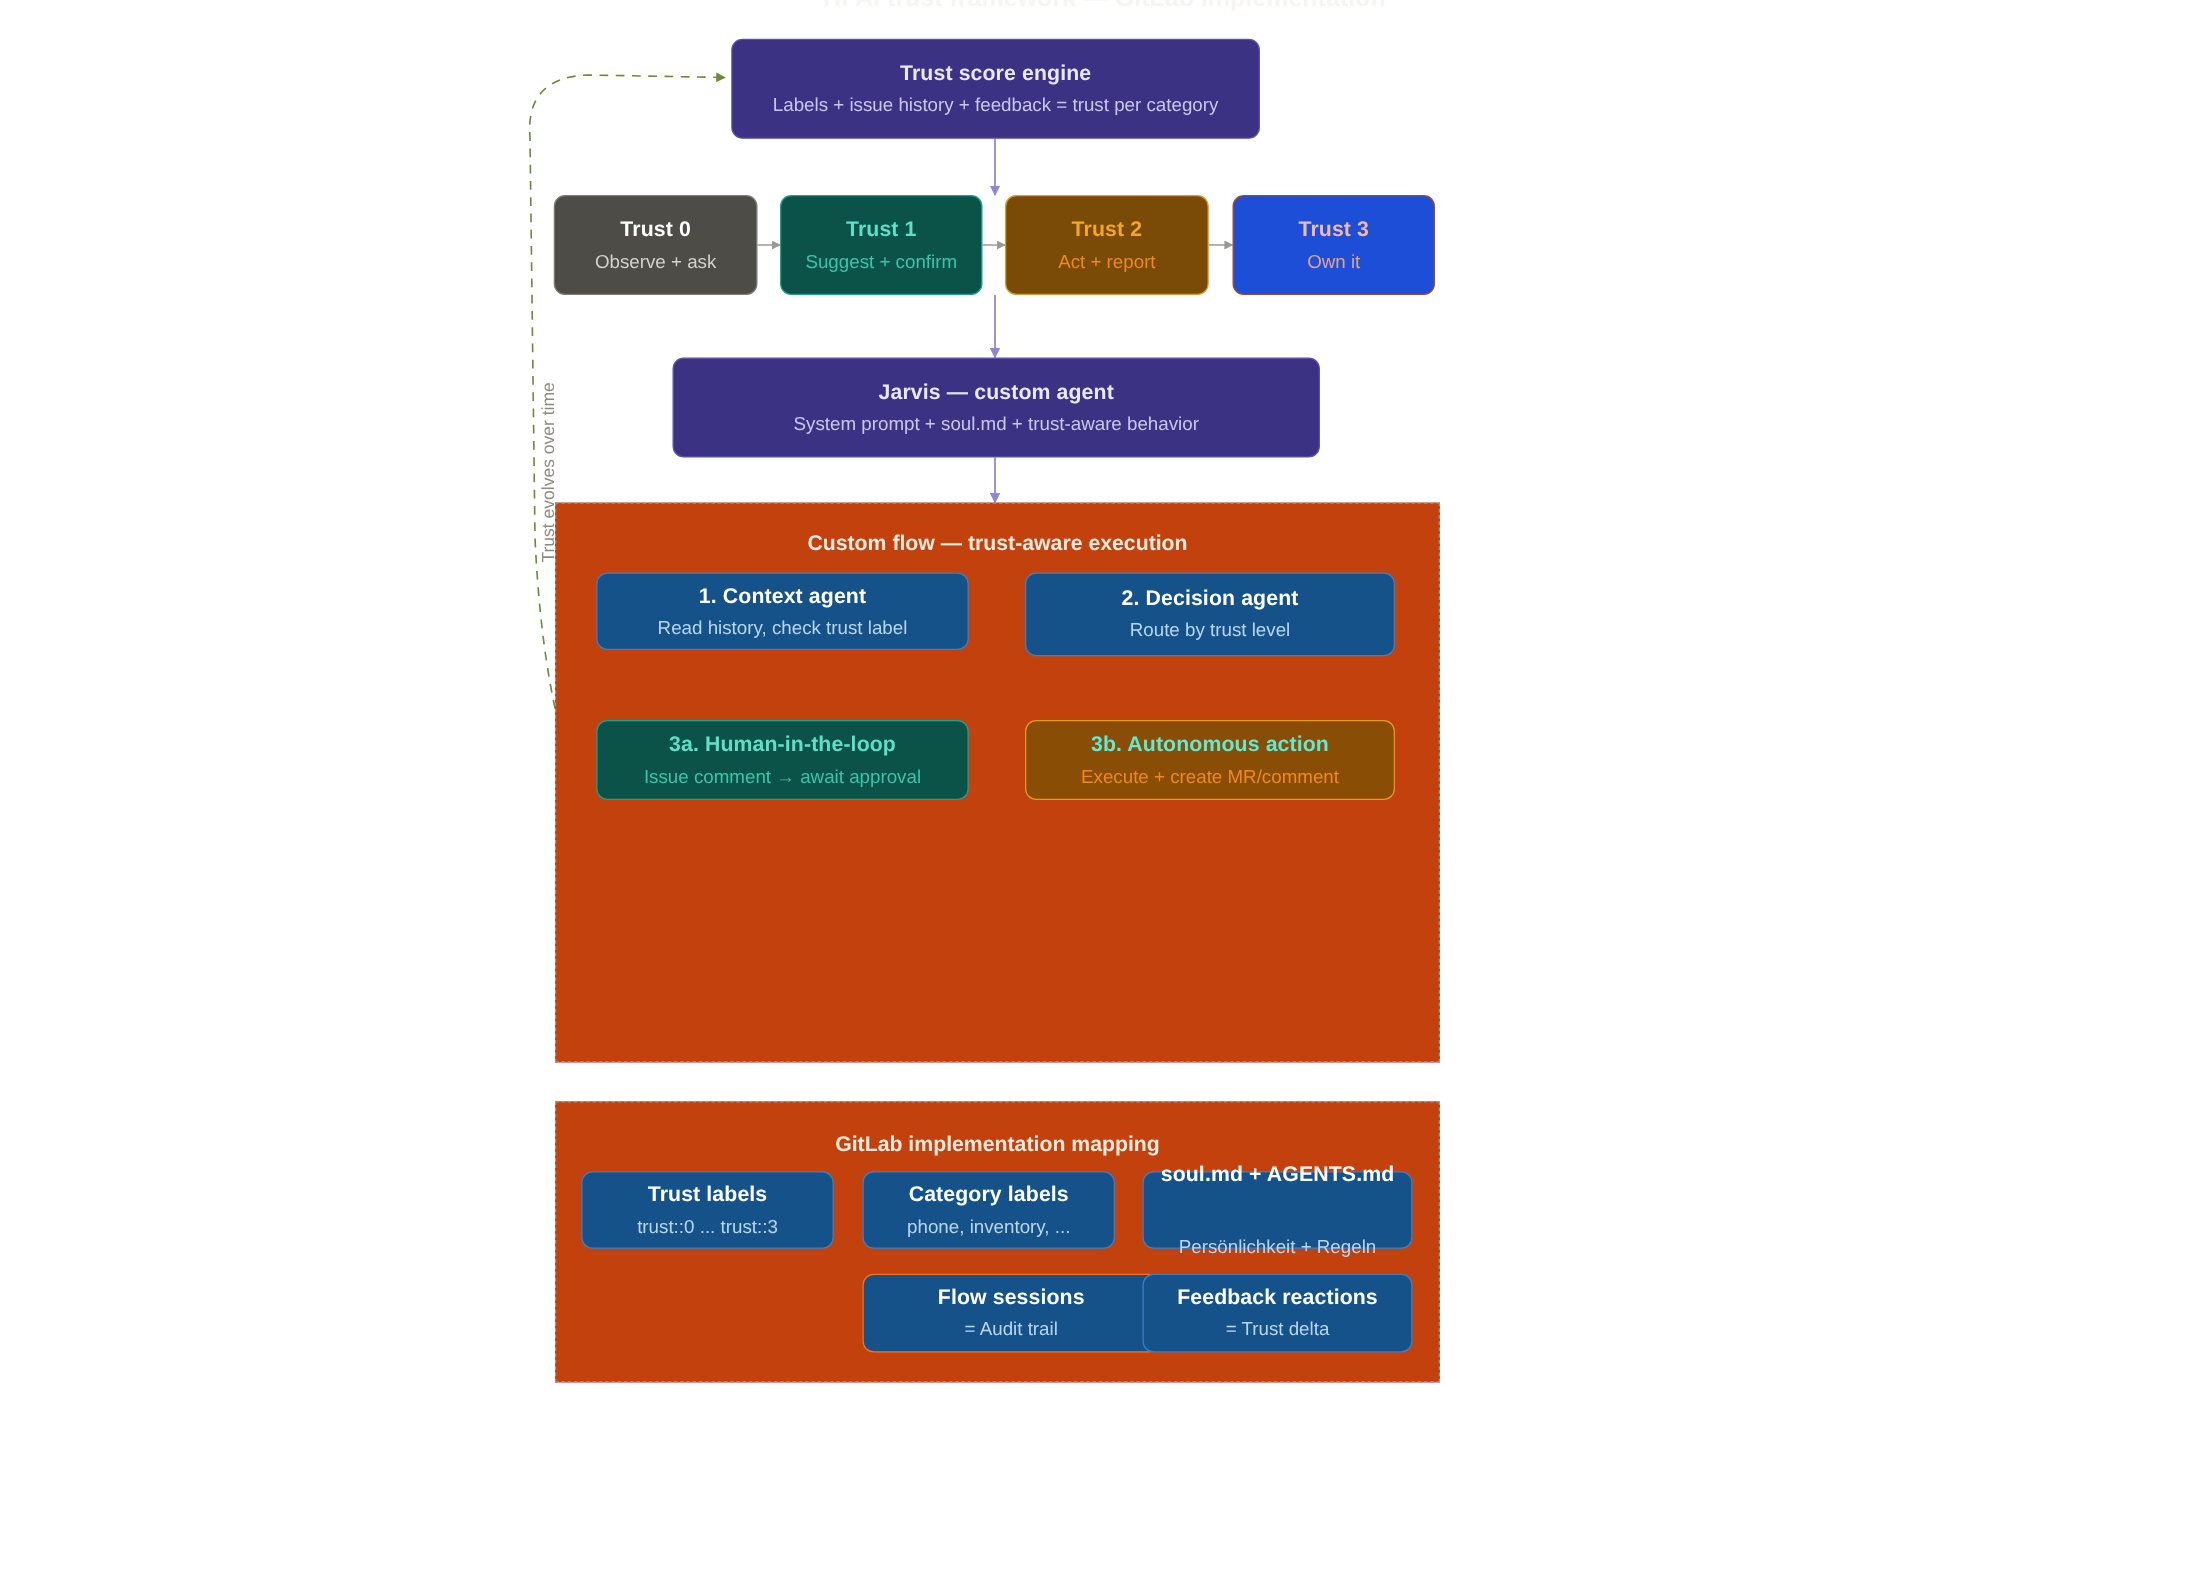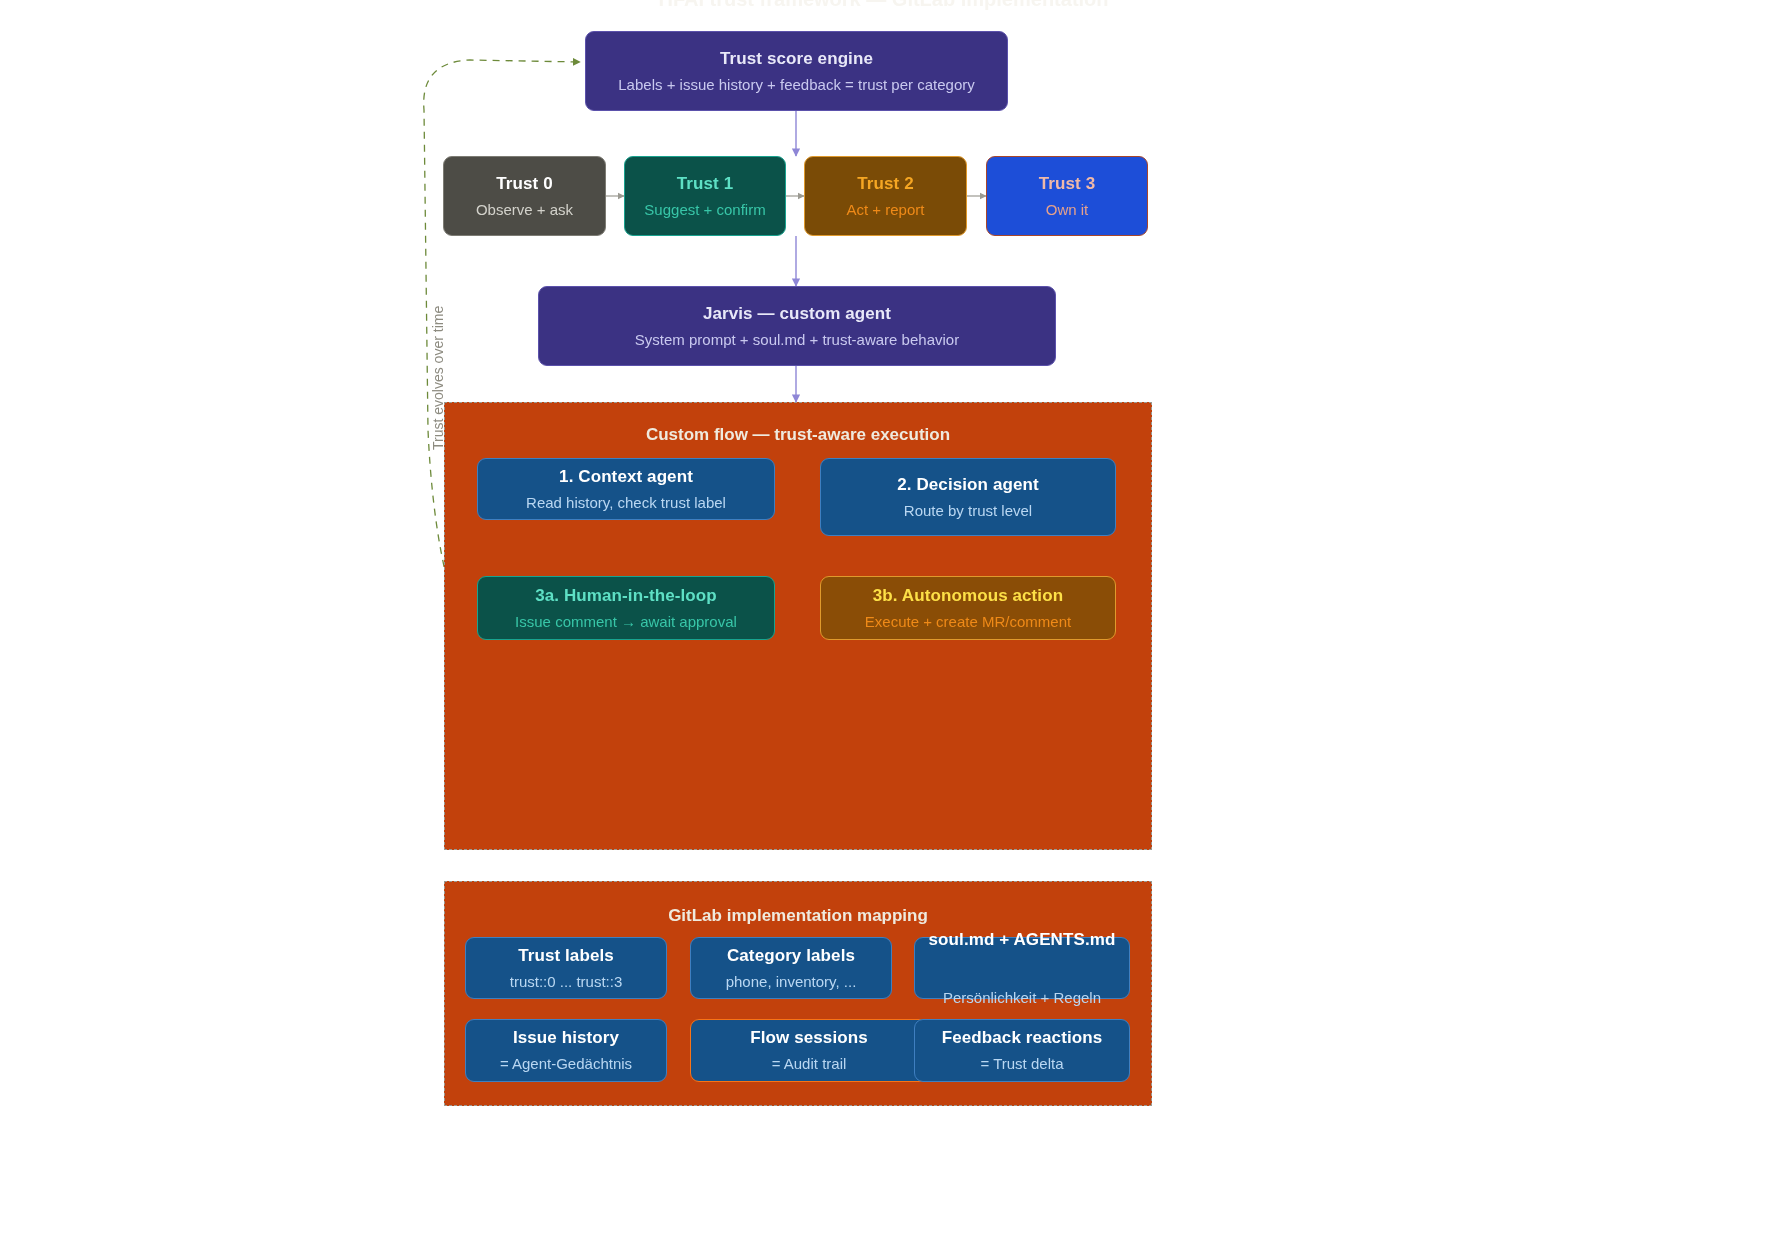--- a/index.html
+++ b/index.html
@@ -164,32 +164,32 @@
 
   <div class="cluster" style="left:444px; top:402px; width:708px; height:448px;">
     <div class="cluster-label" style="top:22px;">Custom flow — trust-aware execution</div>
   </div>
 
   <div class="node" style="left:477px; top:458px; width:298px; height:62px; background:#155289; border:1px solid #3f7fc0;">
     <div class="ttl" style="color:#ffffff;">1. Context agent</div>
     <div class="sub" style="color:#b9d7f2;">Read history, check trust label</div>
   </div>
 
-  <div class="node" style="left:820px; top:458px; width:296px; height:78px; background:#155289; border:1px solid #3f7fc0;">
+  <div class="node" style="left:820px; top:458px; width:296px; height:67px; background:#155289; border:1px solid #3f7fc0;">
     <div class="ttl" style="color:#ffffff;">2. Decision agent</div>
     <div class="sub" style="color:#b9d7f2;">Route by trust level</div>
   </div>
 
   <div class="node" style="left:477px; top:576px; width:298px; height:64px; background:#0b5249; border:1px solid #19a38f;">
     <div class="ttl" style="color:#5ee0c5;">3a. Human-in-the-loop</div>
     <div class="sub" style="color:#38c6a8;">Issue comment → await approval</div>
   </div>
 
   <div class="node" style="left:820px; top:576px; width:296px; height:64px; background:#8a4d06; border:1px solid #e09a2c;">
-    <div class="ttl" style="color:#fde047;">3b. Autonomous action</div>
+    <div class="ttl" style="color:#5eead4;">3b. Autonomous action</div>
     <div class="sub" style="color:#ef8a18;">Execute + create MR/comment</div>
   </div>
 
 
   <div class="cluster" style="left:444px; top:881px; width:708px; height:225px;">
     <div class="cluster-label" style="top:24px;">GitLab implementation mapping</div>
   </div>
 
   <div class="node" style="left:465px; top:937px; width:202px; height:62px; background:#155289; border:1px solid #3f7fc0;">
     <div class="ttl" style="color:#ffffff;">Trust labels</div>
@@ -199,24 +199,20 @@
   <div class="node" style="left:690px; top:937px; width:202px; height:62px; background:#155289; border:1px solid #3f7fc0;">
     <div class="ttl" style="color:#ffffff;">Category labels</div>
     <div class="sub" style="color:#b9d7f2;">phone, inventory, ...</div>
   </div>
 
   <div class="node" style="left:914px; top:937px; width:216px; height:62px; background:#155289; border:1px solid #3f7fc0;gap:32px;">
     <div class="ttl" style="color:#ffffff;">soul.md + AGENTS.md</div>
     <div class="sub" style="color:#b9d7f2;">Persönlichkeit + Regeln</div>
   </div>
 
-  <div class="node" style="left:465px; top:1019px; width:202px; height:63px; background:#155289; border:1px solid #3f7fc0;">
-    <div class="ttl" style="color:#ffffff;">Issue history</div>
-    <div class="sub" style="color:#b9d7f2;">= Agent-Gedächtnis</div>
-  </div>
 
   <div class="node" style="left:690px; top:1019px; width:238px; height:63px; background:#155289; border:1px solid #f97316;">
     <div class="ttl" style="color:#ffffff;">Flow sessions</div>
     <div class="sub" style="color:#b9d7f2;">= Audit trail</div>
   </div>
 
   <div class="node" style="left:914px; top:1019px; width:216px; height:63px; background:#155289; border:1px solid #3f7fc0;">
     <div class="ttl" style="color:#ffffff;">Feedback reactions</div>
     <div class="sub" style="color:#b9d7f2;">= Trust delta</div>
   </div>

